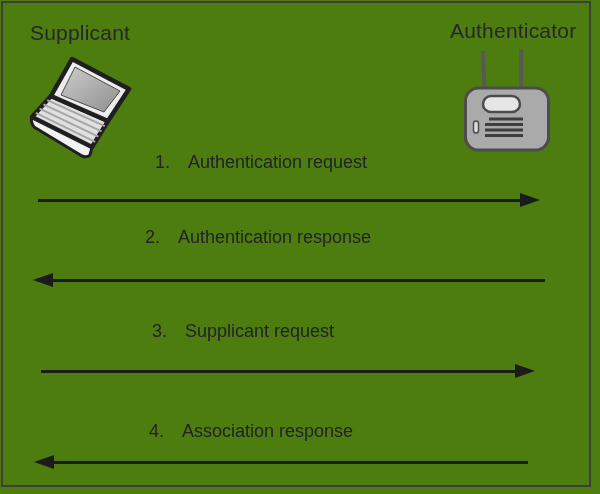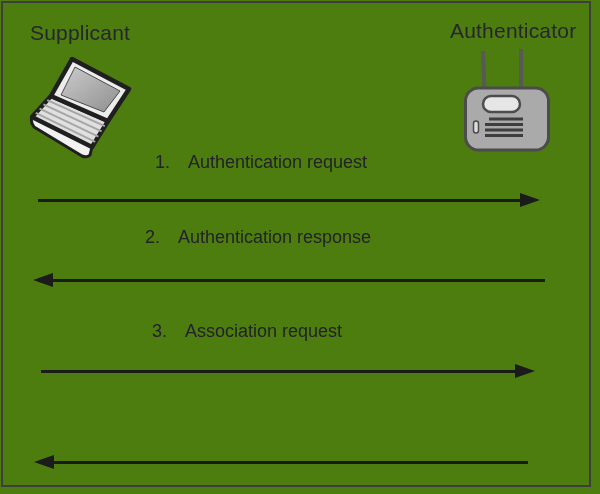--- a/index.html
+++ b/index.html
@@ -114,25 +114,28 @@
 
   <div class="msg-label" style="left:145px; top:227px;">
     <span class="msg-num">2.</span><span>Authentication response</span>
   </div>
   <div class="arrow left" style="left:33px; top:273px; width:512px;">
     <div class="shaft"></div>
     <div class="head"></div>
   </div>
 
   <div class="msg-label" style="left:152px; top:321px;">
-    <span class="msg-num">3.</span><span>Association request</span>
+    <span class="msg-num">3.</span><span>Supplicant request</span>
   </div>
   <div class="arrow right" style="left:41px; top:364px; width:494px;">
     <div class="shaft"></div>
     <div class="head"></div>
   </div>
 
+  <div class="msg-label" style="left:149px; top:421px;">
+    <span class="msg-num">4.</span><span>Association response</span>
+  </div>
   <div class="arrow left" style="left:34px; top:455px; width:494px;">
     <div class="shaft"></div>
     <div class="head"></div>
   </div>
 
 </div>
 
 </body></html>

